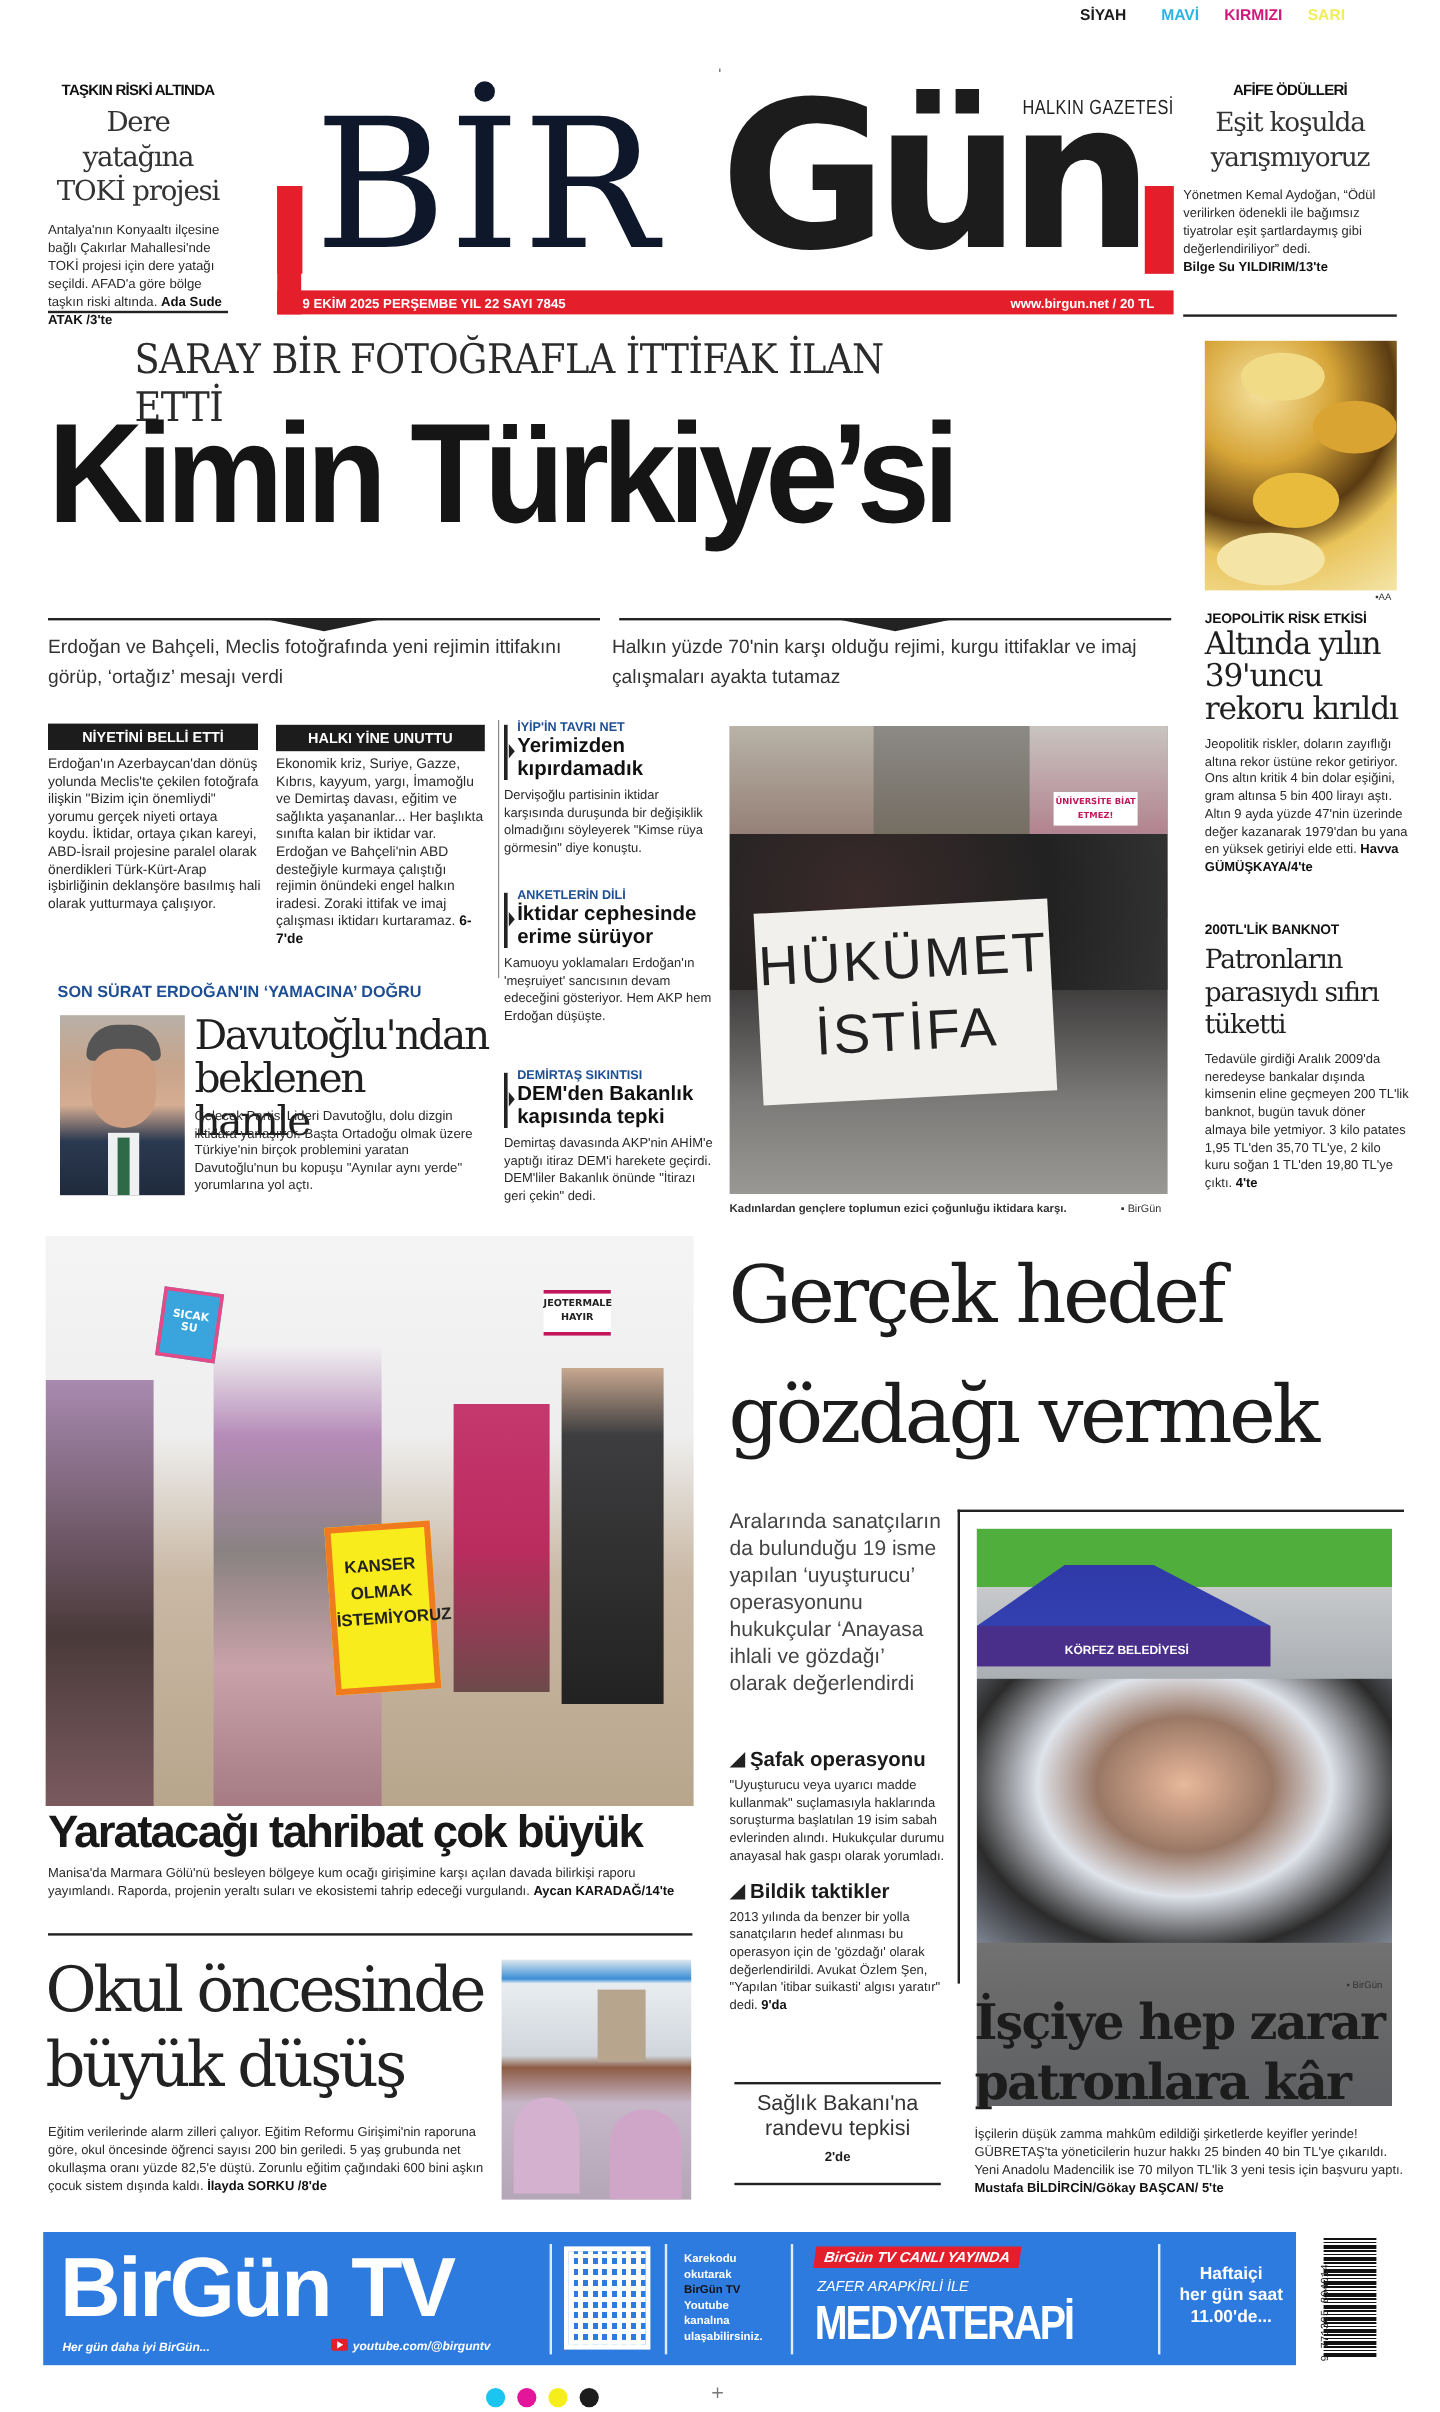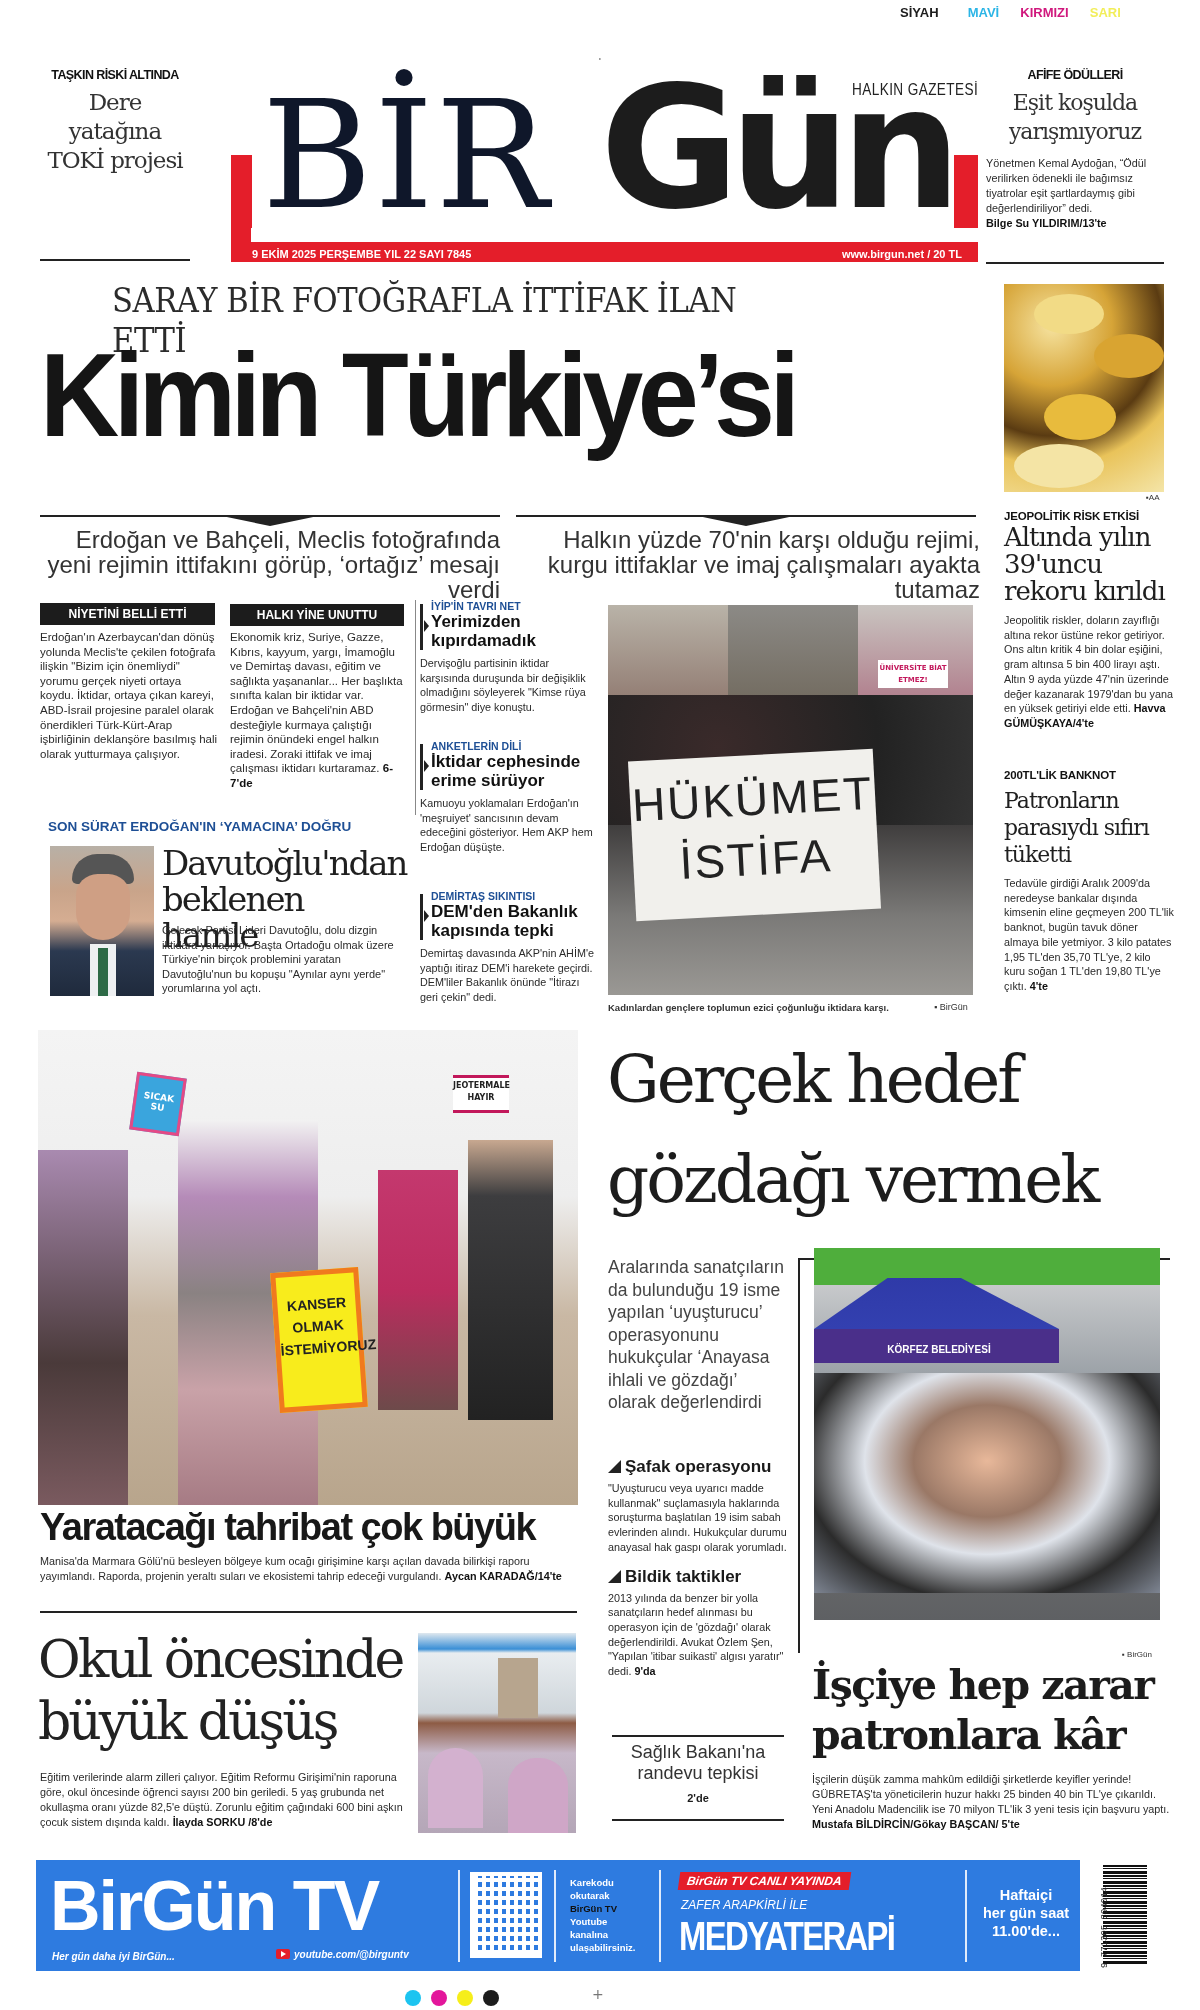--- a/index.html
+++ b/index.html
@@ -20,21 +20,21 @@
 .mast-red{position:absolute;left:231px;top:172px;width:747px;height:54px;background:#e41e2a}
 .logo-bir{position:absolute;left:262px;top:70px;font-family:"DejaVu Serif",serif;font-size:150px;line-height:170px;font-weight:400;color:#0f172a;letter-spacing:2px}
 .logo-gun{position:absolute;left:600px;top:58px;font-family:"DejaVu Sans",sans-serif;font-size:170px;line-height:180px;font-weight:700;color:#1c1c1c;letter-spacing:-10px}
 .mast-date{position:absolute;left:252px;top:248px;font-family:"Liberation Sans",sans-serif;font-weight:700;font-size:11px;color:#fff}
 .mast-url{position:absolute;right:238px;top:248px;font-family:"Liberation Sans",sans-serif;font-weight:700;font-size:11px;color:#fff}
 .halkin{position:absolute;left:852px;top:80px;font-family:"Liberation Sans",sans-serif;font-size:17px;letter-spacing:0.5px;color:#222;transform:scaleX(0.8);transform-origin:left}
 
 .supra{position:absolute;left:112px;top:280px;width:780px;text-align:left;font-family:"DejaVu Serif",serif;font-size:34px;letter-spacing:-0.5px;color:#2b2b2b;transform:scaleX(0.9);transform-origin:left}
 .mega{position:absolute;left:40px;top:330px;font-family:"Liberation Sans",sans-serif;font-weight:700;font-size:118px;line-height:130px;letter-spacing:-6px;color:#151515;transform:scaleX(0.93);transform-origin:left}
 .notch{position:absolute;width:0;height:0;border-left:48px solid transparent;border-right:48px solid transparent;border-top:10px solid #222}
-.deck{position:absolute;text-align:right;font-family:"Liberation Sans",sans-serif;font-size:24px;line-height:25px;color:#333;font-weight:300}
+.deck{position:absolute;text-align:left;font-family:"Liberation Sans",sans-serif;font-size:16px;line-height:25px;color:#333;font-weight:300}
 .blackbar{position:absolute;background:#1c1c1c;color:#fff;font-family:"Liberation Sans",sans-serif;font-weight:700;font-size:12px;text-align:center;line-height:22px;height:22px}
 .mini-kicker{font-family:"Liberation Sans",sans-serif;font-weight:700;font-size:10.5px;color:#1e4f95}
 .mini-head{font-family:"Liberation Sans",sans-serif;font-weight:700;font-size:17px;line-height:19px;color:#111}
 .mini-bar{position:absolute;left:0;top:4px;width:3px;height:46px;background:#222}
 .mini-tri{position:absolute;left:4px;top:20px;width:0;height:0;border-top:6px solid transparent;border-bottom:6px solid transparent;border-left:5px solid #222}
 .big-serif{font-family:"DejaVu Serif",serif;font-weight:400;color:#1f1f1f;letter-spacing:-2px}
 .tri-sec{display:inline-block;width:0;height:0;border-left:13px solid transparent;border-bottom:13px solid #222;margin-right:4px;vertical-align:-1px}
 
 .tv{position:absolute;left:36px;top:1860px;width:1044px;height:111px;background:#2e7be0}
 .tv-sep{position:absolute;top:10px;width:2px;height:92px;background:rgba(255,255,255,0.85)}
@@ -47,20 +47,24 @@
   <span style="color:#1c1c1c;margin-right:24px">SİYAH</span>
   <span style="color:#2bb5e6">MAVİ</span>
   <span style="color:#d0187d">KIRMIZI</span>
   <span style="color:#f2ee5a">SARI</span>
 </div>
 <div class="abs" style="left:594px;top:54px;font-size:14px;color:#777">+</div>
 
 <section class="abs" style="left:40px;top:68px;width:150px">
   <div class="kicker" style="text-align:center;font-size:12.5px;letter-spacing:-0.6px">TAŞKIN RİSKİ ALTINDA</div>
   <div class="serif" style="text-align:center;font-size:23px;line-height:29px;color:#333;letter-spacing:-1px;margin-top:6px;padding:0 6px">Dere yatağına TOKİ projesi</div>
+  <p class="body-text" style="margin-top:10px;font-size:11px;line-height:15px">
+    <span>Antalya'nın Konyaaltı ilçesine bağlı Çakırlar Mahallesi'nde TOKİ projesi için dere yatağı seçildi. AFAD'a göre bölge taşkın riski altında.</span>
+    <b>Ada Sude ATAK /3'te</b>
+  </p>
 </section>
 <div class="rule" style="left:40px;top:259px;width:150px"></div>
 
 <div>
   <div class="mast-red" style="top:155px;height:73px"></div>
   <div class="abs" style="left:953px;top:155px;width:25px;height:73px;background:#e41e2a"></div>
   <div class="abs" style="left:252px;top:60px;width:702px;height:182px;background:#fff"></div>
   <div class="abs" style="left:231px;top:242px;width:747px;height:20px;background:#e41e2a"></div>
   <div class="abs" style="left:231px;top:155px;width:20px;height:107px;background:#e41e2a"></div>
   <div class="logo-bir">BİR</div>
@@ -211,21 +215,21 @@
 
 <div class="rule" style="left:612px;top:1735px;width:172px"></div>
 <section class="abs" style="left:612px;top:1742px;width:172px;text-align:center">
   <div style="font-family:'Liberation Sans',sans-serif;font-size:18px;line-height:21px;color:#333">Sağlık Bakanı'na randevu tepkisi</div>
   <div style="font-family:'Liberation Sans',sans-serif;font-weight:700;font-size:11px;margin-top:8px">2'de</div>
 </section>
 <div class="rule" style="left:612px;top:1819px;width:172px"></div>
 
 <div class="abs" style="left:798px;top:1258px;width:2px;height:395px;background:#222"></div>
 <div class="abs" style="left:798px;top:1258px;width:372px;height:2px;background:#222"></div>
-<figure class="photo" style="left:814px;top:1248px;width:346px;height:372px;background:linear-gradient(180deg,#4fae3c 0%,#4fae3c 10%,#c7c9cb 10%,#9aa0a6 35%,#8c8888 45%,#6b6b6b 80%,#5e6063 100%)">
+<figure class="photo" style="left:814px;top:1274px;width:346px;height:481px;background:linear-gradient(180deg,#4fae3c 0%,#4fae3c 10%,#c7c9cb 10%,#9aa0a6 35%,#8c8888 45%,#6b6b6b 80%,#5e6063 100%)">
   <div class="abs" style="left:0;top:30px;width:245px;height:85px;background:linear-gradient(180deg,#2f3aa8 0%,#3340b0 60%,#4a2f8a 60%,#4a2f8a 100%);clip-path:polygon(30% 0,60% 0,100% 60%,100% 100%,0 100%,0 60%)"></div>
   <div class="abs" style="left:40px;top:96px;width:170px;text-align:center;color:#fff;font-family:'Liberation Sans',sans-serif;font-weight:700;font-size:10px">KÖRFEZ BELEDİYESİ</div>
   <div class="abs" style="left:0;top:125px;width:346px;height:220px;background:radial-gradient(ellipse at 50% 40%,#e8b89a 0%,#9a7866 30%,#dfe3ea 50%,#2b2b2b 75%,#7e8592 100%)"></div>
 </figure>
 <div class="credit abs" style="left:1122px;top:1650px;font-size:8px"><span>▪</span> <span>BirGün</span></div>
 
 <h2 class="abs" style="left:812px;top:1660px;width:370px;font-family:'DejaVu Serif',serif;font-weight:700;font-size:41px;line-height:50px;letter-spacing:-1.5px;color:#1c1c1c">İşçiye hep zarar patronlara kâr</h2>
 <p class="abs body-text" style="left:812px;top:1772px;width:360px;font-size:10.8px;line-height:15px">
   <span>İşçilerin düşük zamma mahkûm edildiği şirketlerde keyifler yerinde! GÜBRETAŞ'ta yöneticilerin huzur hakkı 25 binden 40 bin TL'ye çıkarıldı. Yeni Anadolu Madencilik ise 70 milyon TL'lik 3 yeni tesis için başvuru yaptı.</span>
   <b>Mustafa BİLDİRCİN/Gökay BAŞCAN/ 5'te</b>

